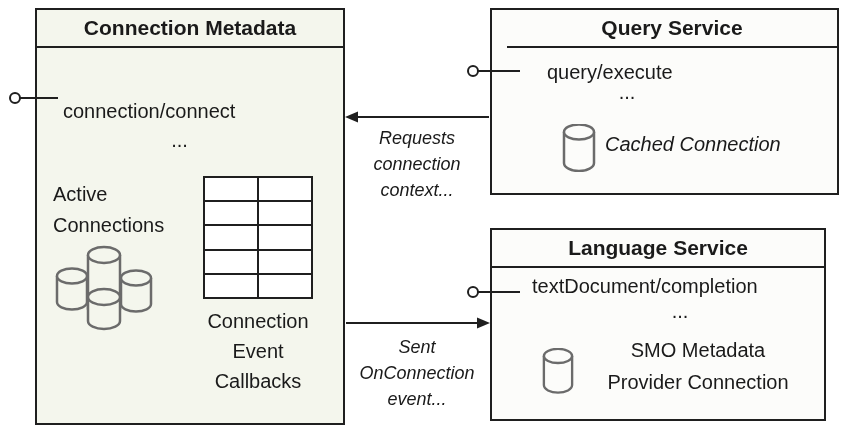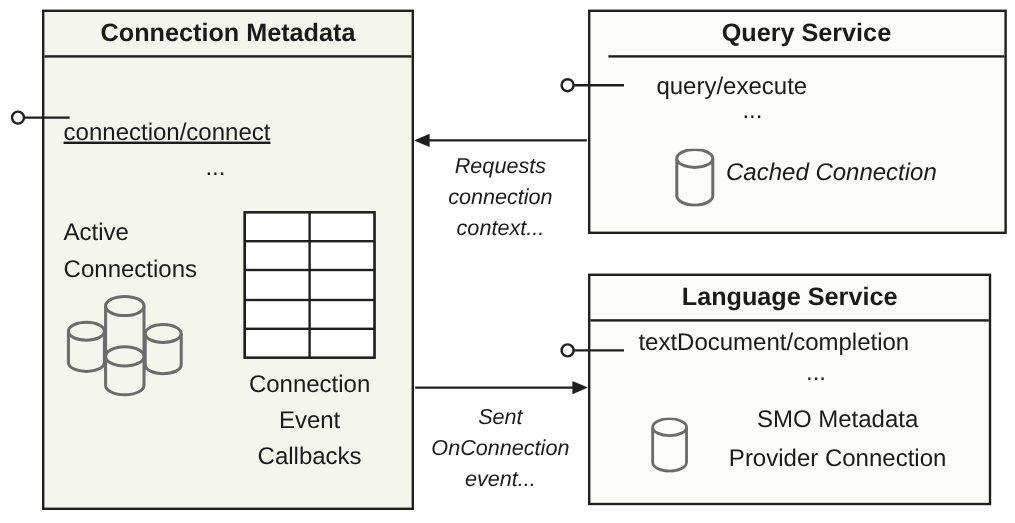--- a/index.html
+++ b/index.html
@@ -13,21 +13,21 @@
     height:38px;border-bottom:2px solid var(--border,#1f1f1f);
     display:flex;align-items:center;justify-content:center;
     font-weight:bold;font-size:21px;
   }
   .box-body{position:relative;width:100%;}
   .cs{left:35px;top:8px;width:310px;height:417px;background:var(--connection-service-bg,#f4f6ed);}
   .qs{left:490px;top:8px;width:349px;height:187px;background:var(--service-bg,#fcfcfa);padding-left:15px;}
   .ls{left:490px;top:228px;width:336px;height:193px;background:var(--service-bg,#fcfcfa);}
   .txt{position:absolute;font-size:20px;line-height:27px;white-space:pre-line;}
   
-  .cs-methods{left:16px;top:23px;text-decoration:underline;}
+  .cs-methods{left:26px;top:23px;}
   .cs-ellipsis{left:20px;top:79px;width:245px;text-align:center;line-height:26px;}
   .cs-active{left:16px;top:131px;width:115px;text-align:left;line-height:31px;}
   .cs-cluster{position:absolute;left:18px;top:197px;width:100px;height:90px;}
   .cs-grid{
     position:absolute;left:166px;top:128px;width:110px;height:123px;
     display:grid;border:2px solid var(--border,#1f1f1f);background:var(--border,#1f1f1f);
     grid-auto-rows:1fr;gap:2px;
   }
   .grid-cell{background:#ffffff;}
   .cs-callbacks{left:158px;top:258px;width:126px;text-align:center;line-height:30px;}

